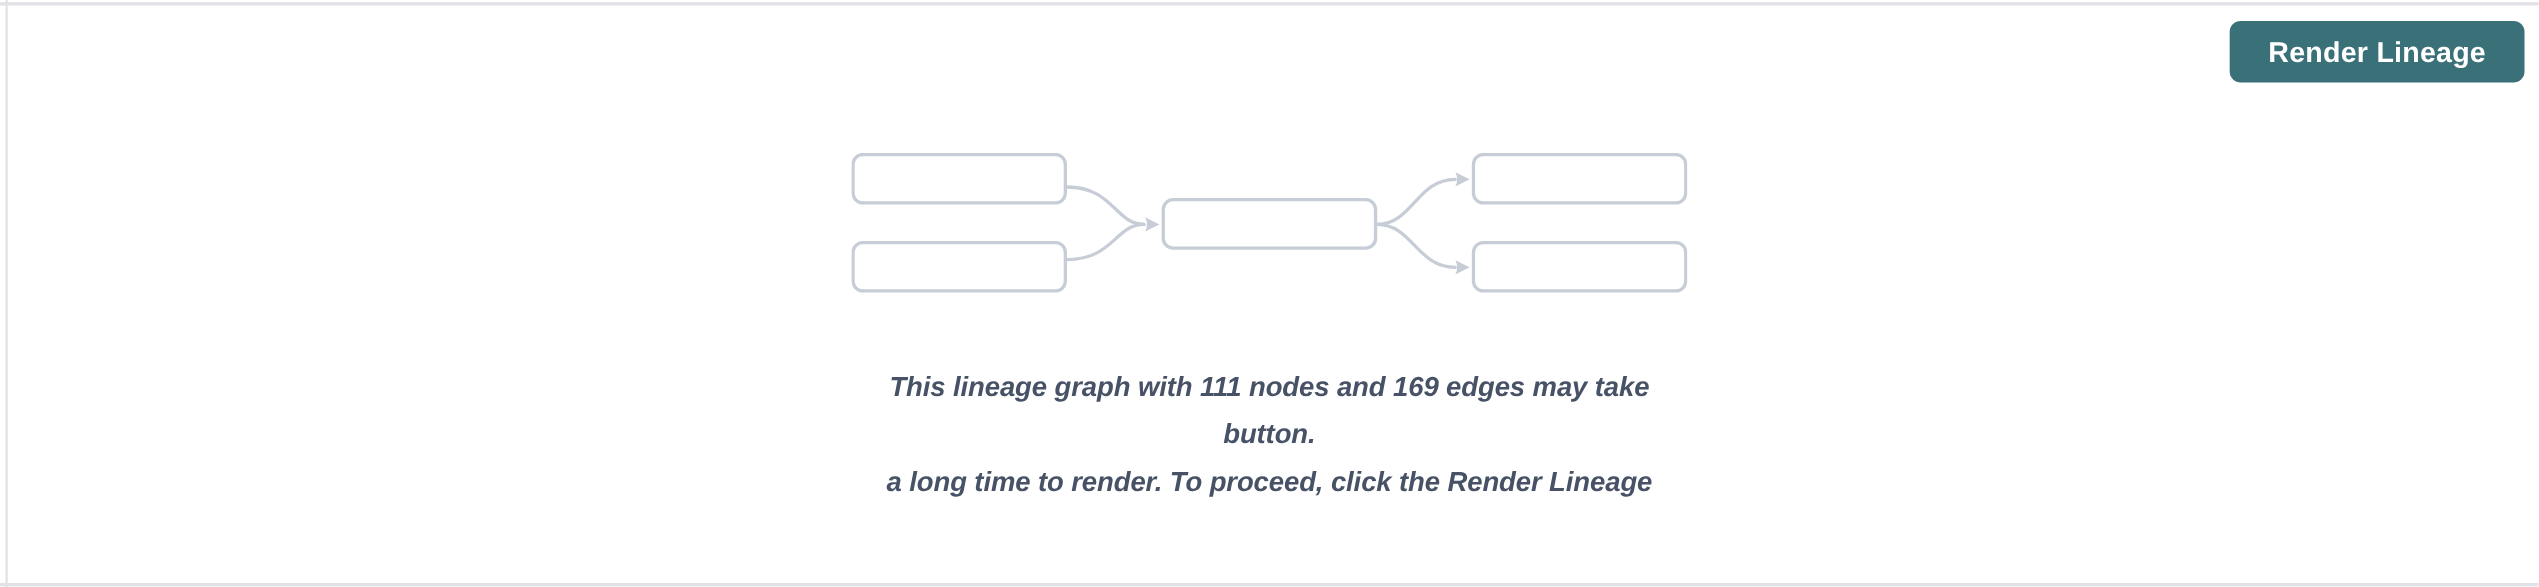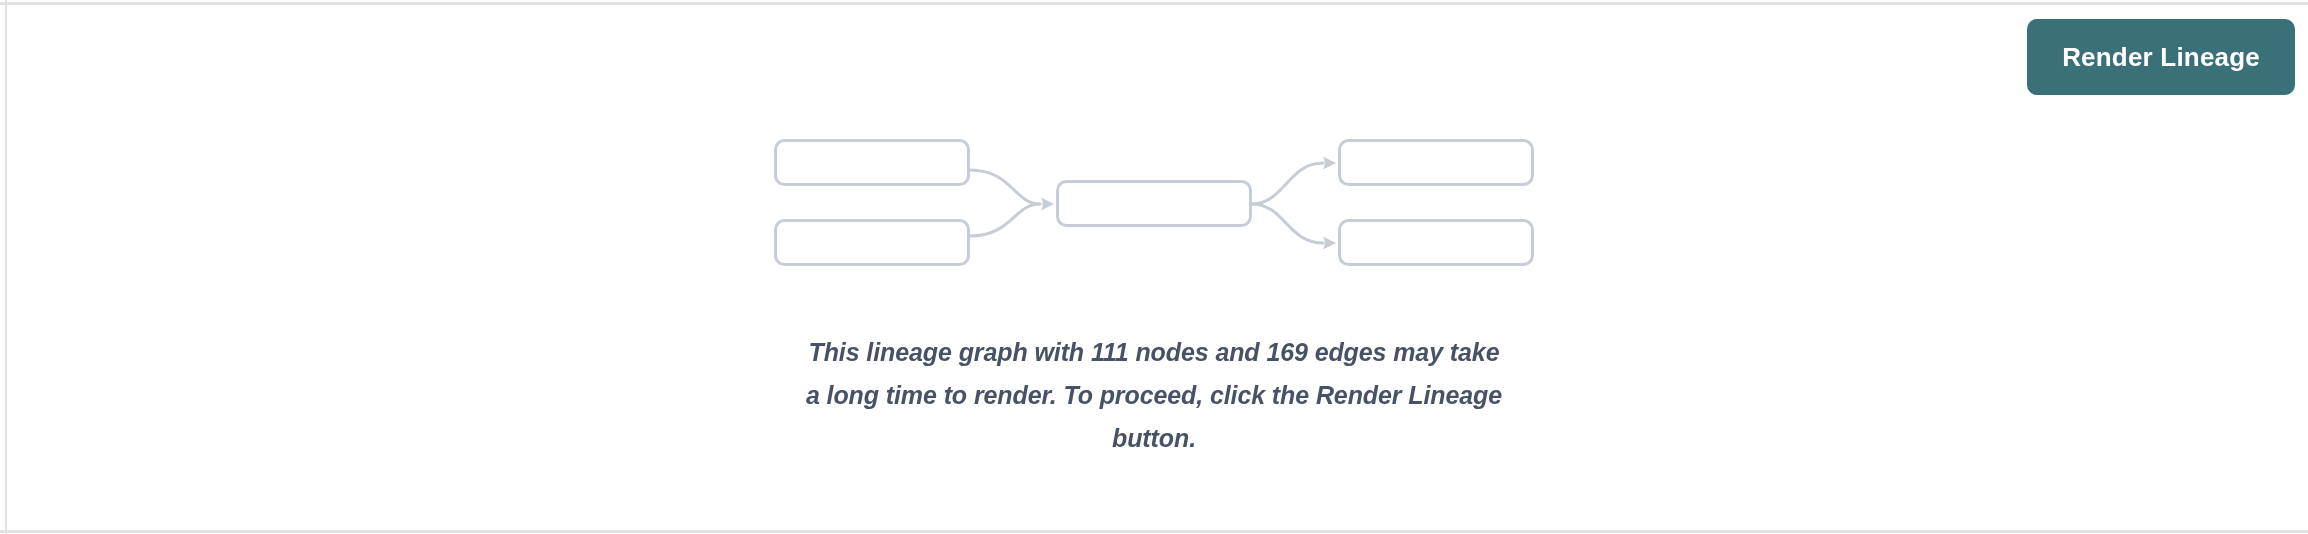--- a/index.html
+++ b/index.html
@@ -32,21 +32,21 @@
     background: var(--panel-border);
   }
   .rule-left {
     position: absolute; left: 5px; top: 0; bottom: 0; width: 2px;
     background: var(--panel-border);
   }
   .render-button {
     position: absolute;
     top: 19px;
     right: 13px;
-    height: 76px;
+    height: 56px;
     padding: 16px 35px;
     display: flex;
     align-items: center;
     justify-content: center;
     background: var(--button-bg);
     color: var(--button-label-color);
     border: none;
     border-radius: 10px;
     font-family: "Liberation Sans", "DejaVu Sans", sans-serif;
     font-size: 26px;
@@ -121,18 +121,18 @@
 
       <rect class="node" x="1.5" y="1.5" width="193" height="44" rx="9"></rect>
       <rect class="node" x="1.5" y="81.5" width="193" height="44" rx="9"></rect>
       <rect class="node" x="283.5" y="42.5" width="193" height="44" rx="9"></rect>
       <rect class="node" x="565.5" y="1.5" width="193" height="44" rx="9"></rect>
       <rect class="node" x="565.5" y="81.5" width="193" height="44" rx="9"></rect>
     </svg>
 
     <div class="message">
       <div class="message-line">This lineage graph with 111 nodes and 169 edges may take</div>
+      <div class="message-line">button.</div>
       <div class="message-line">a long time to render. To proceed, click the Render Lineage</div>
-      <div class="message-line">button.</div>
     </div>
 
   </div>
 </div>
 
 </body></html>

